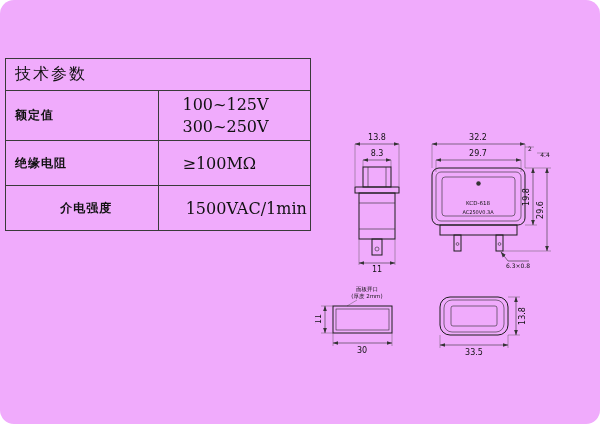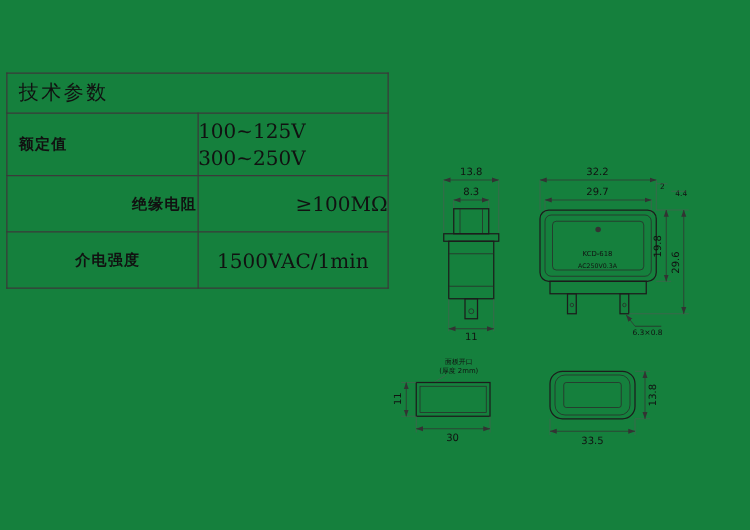--- a/index.html
+++ b/index.html
@@ -2,33 +2,33 @@
 <html><head>
 <meta charset="utf-8">
 <style>
   * { margin:0; padding:0; box-sizing:border-box; }
   html,body { background:#fff; }
   body {
     width:600px; height:424px;
     font-family:"DejaVu Serif","Liberation Serif",serif;
     color:#111;
   }
-  .page { position:relative; width:600px; height:424px; background:#15803d; overflow:hidden; }
+  .page { position:relative; width:600px; height:424px; background:#f0abfc; overflow:hidden;border-radius:14px; }
 
   
   .spec-table {
     position:absolute; left:5px; top:58px; width:306px;
     border-collapse:collapse; table-layout:fixed;
   }
   .spec-table td { border:1px solid #3a3a3a; vertical-align:middle; }
   .spec-table .hdr  { height:32px; padding-left:9px; font-size:16px; letter-spacing:2px; }
   .spec-table .lbl  { width:136px; padding-left:9px; font-size:12px; letter-spacing:1px;font-weight:bold; }
-  .spec-table .val  { padding-left:0; font-size:16px; }
+  .spec-table .val  { padding-left:24px; font-size:16px; }
   .row-rated td { height:50px; }
-  .row-ins td   { height:45px;text-align:right; }
+  .row-ins td   { height:45px; }
   .row-diel td  { height:45px;text-align:center; }
   .val .vline { line-height:22px; }
 
   
   .drawings { position:absolute; left:315px; top:125px; width:285px; height:245px; }
   .drawings .part { fill:none; stroke:#1c1c1c; stroke-width:1; }
   .drawings .thin { fill:none; stroke:#2a2a2a; stroke-width:0.6; }
   .drawings .dim  { fill:none; stroke:#333;    stroke-width:0.6; }
   .drawings .ext  { fill:none; stroke:#555;    stroke-width:0.45; }
   .drawings text  {

